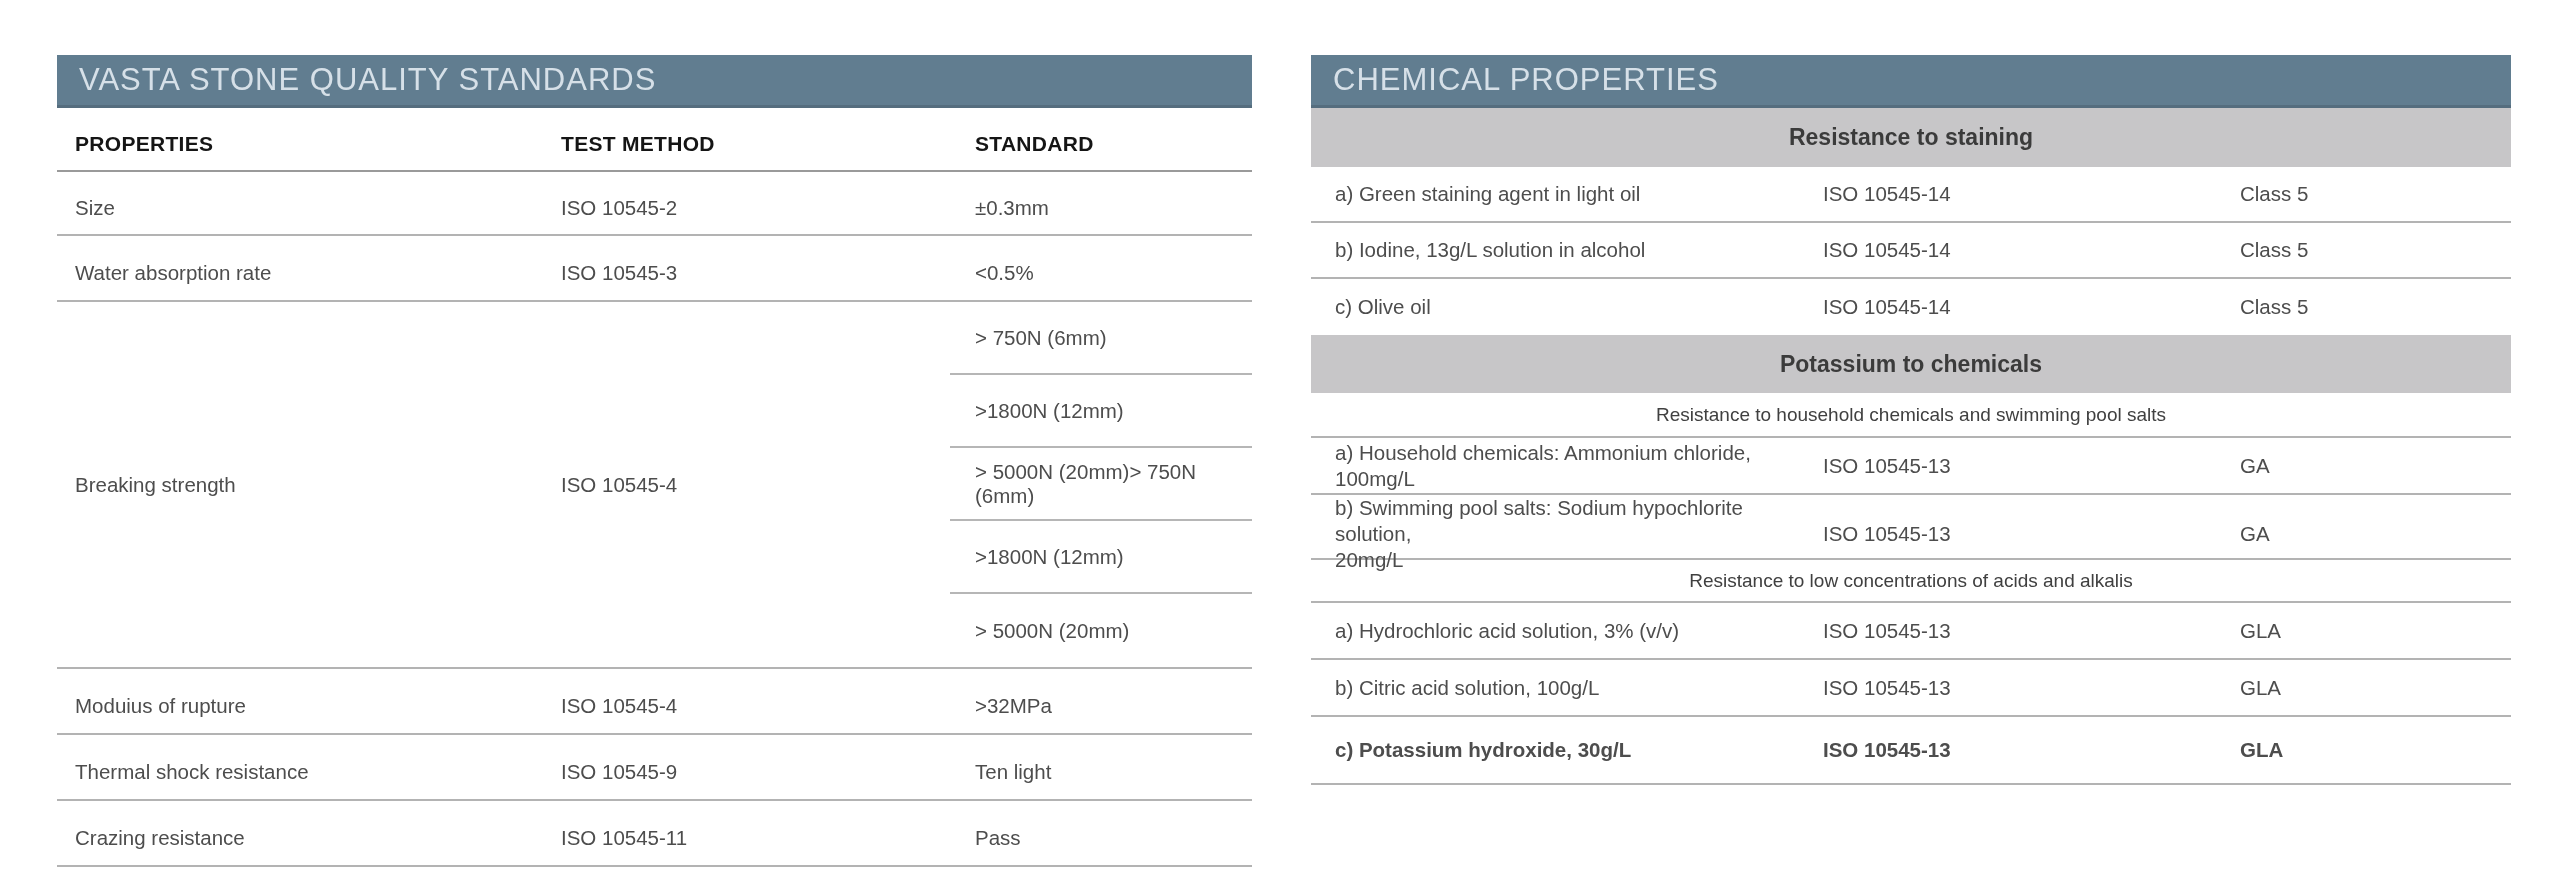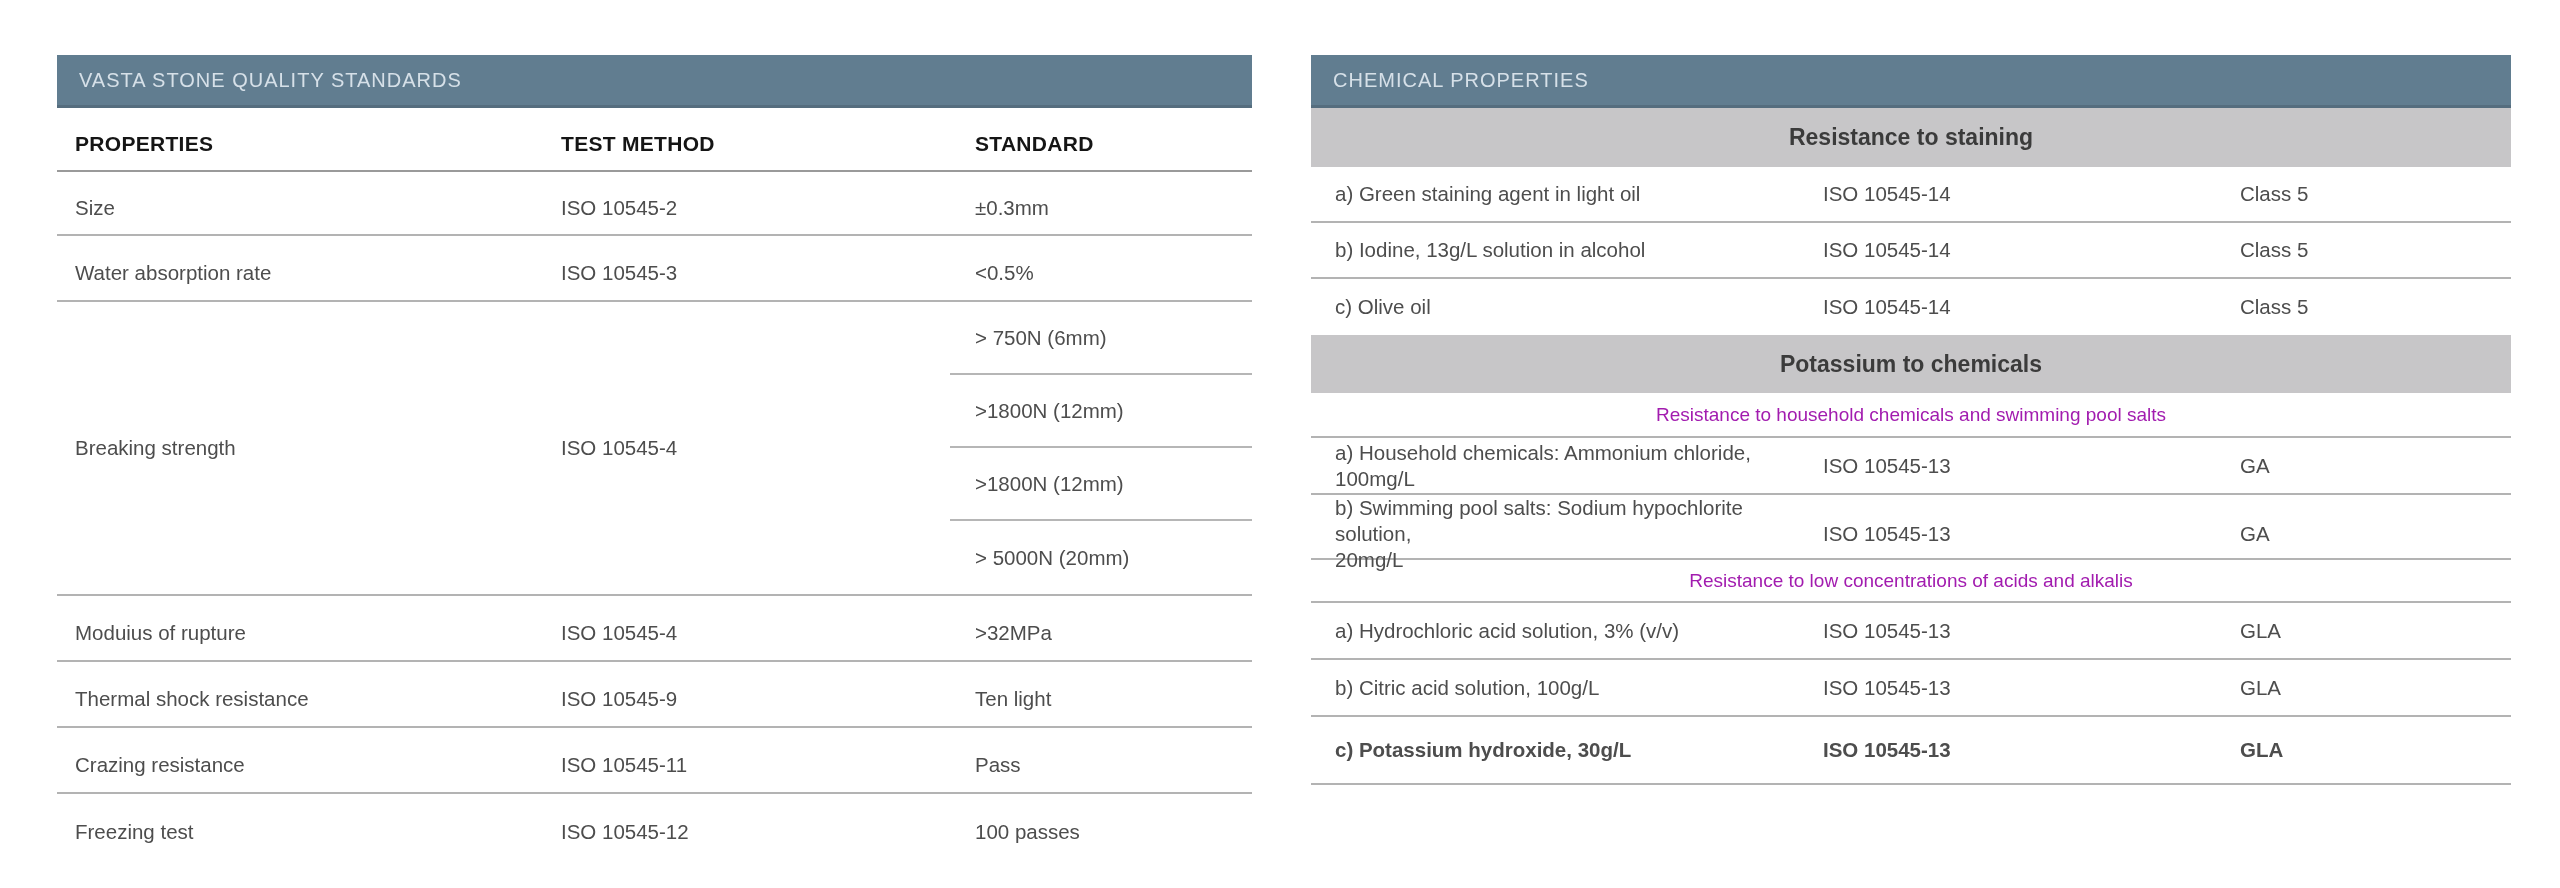--- a/index.html
+++ b/index.html
@@ -18,21 +18,21 @@
   .header-bar{
     height:50px;
     background:#617d90;
     border-bottom:3px solid rgba(0,0,0,0.12);
     display:flex;align-items:center;
     padding-left:22px;
     box-sizing:content-box;
   }
   .header-bar .title{
     color:#d6e0e8;
-    font-size:20px;
+    font-size:31px;
     letter-spacing:1px;
     font-weight:400;
   }
 
   
   .lrow{
     display:grid;
     grid-template-columns:504px 389px 302px;
     align-items:center;
     border-bottom:2px solid #b3b3b3;
@@ -85,21 +85,21 @@
     height:56px;
   }
   .rrow .c1{padding-left:24px;padding-right:36px;line-height:26px;}
   .rrow-noborder{border-bottom:none;}
   .rrow-tall{height:65px;}
   .note-row{
     height:45px;
     display:flex;align-items:center;justify-content:center;
     border-bottom:2px solid #b3b3b3;
     box-sizing:border-box;
-    font-size:19px;color:#a21caf;
+    font-size:19px;color:#404040;
   }
   .note-row-2{height:43px;}
   .line2{display:block;}
   .line2:empty{display:none;}
 </style>
 </head>
 <body>
 
 <div class="table table-left">
   <div class="header-bar">
@@ -123,20 +123,21 @@
     <div class="c2">ISO 10545-3</div>
     <div class="c3">&lt;0.5%</div>
   </div>
 
   <div class="row-breaking">
     <div class="c1">Breaking strength</div>
     <div class="c2">ISO 10545-4</div>
     <div class="bk-stack">
       <div class="bk-sub">&gt; 750N (6mm)</div>
       <div class="bk-sub">&gt;1800N (12mm)</div>
+      <div class="bk-sub">&gt; 5000N (20mm)&gt; 750N (6mm)</div>
       <div class="bk-sub">&gt;1800N (12mm)</div>
       <div class="bk-sub">&gt; 5000N (20mm)</div>
     </div>
   </div>
 
   <div class="lrow data-row">
     <div class="c1">Moduius of rupture</div>
     <div class="c2">ISO 10545-4</div>
     <div class="c3">&gt;32MPa</div>
   </div>

